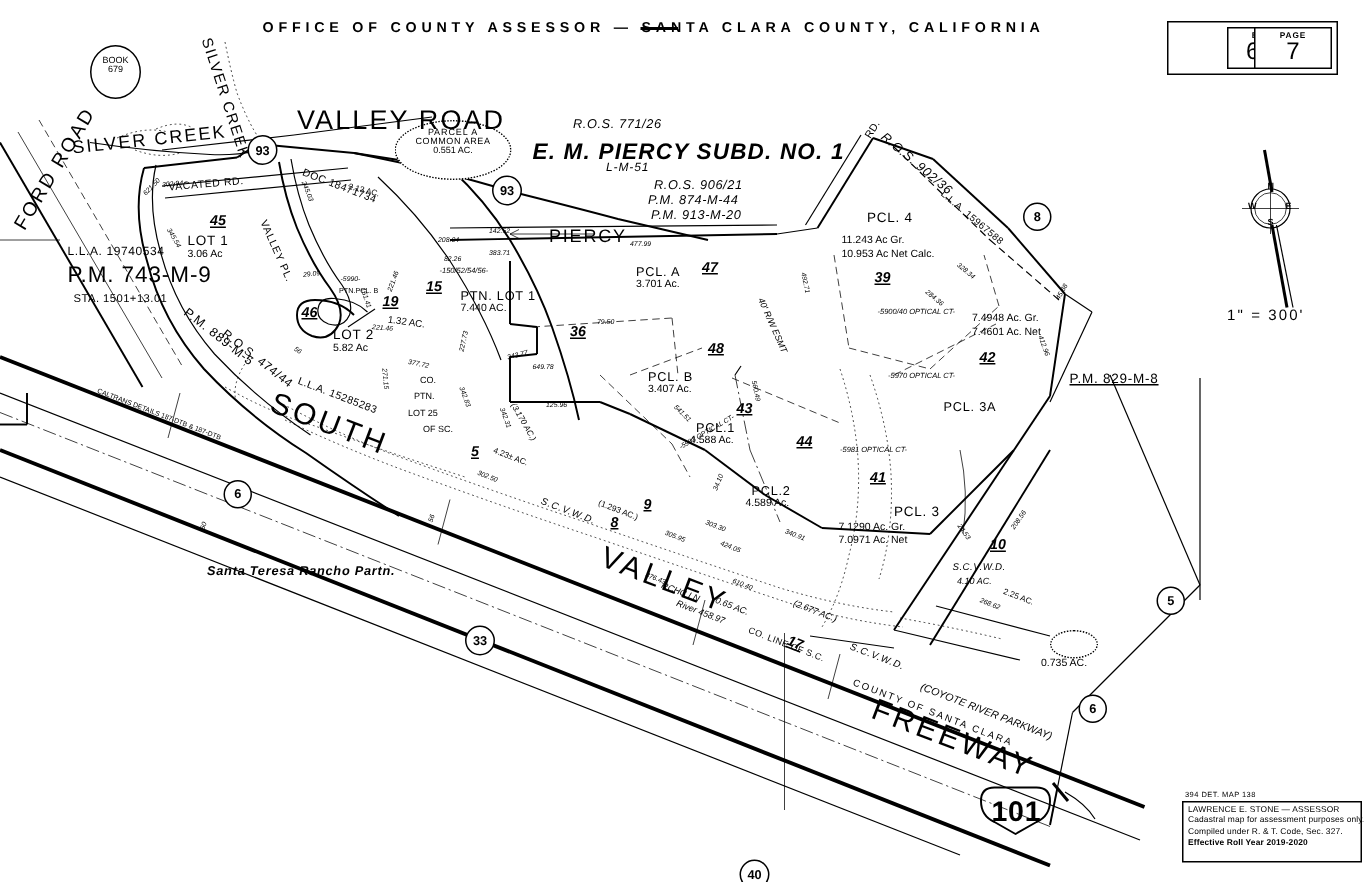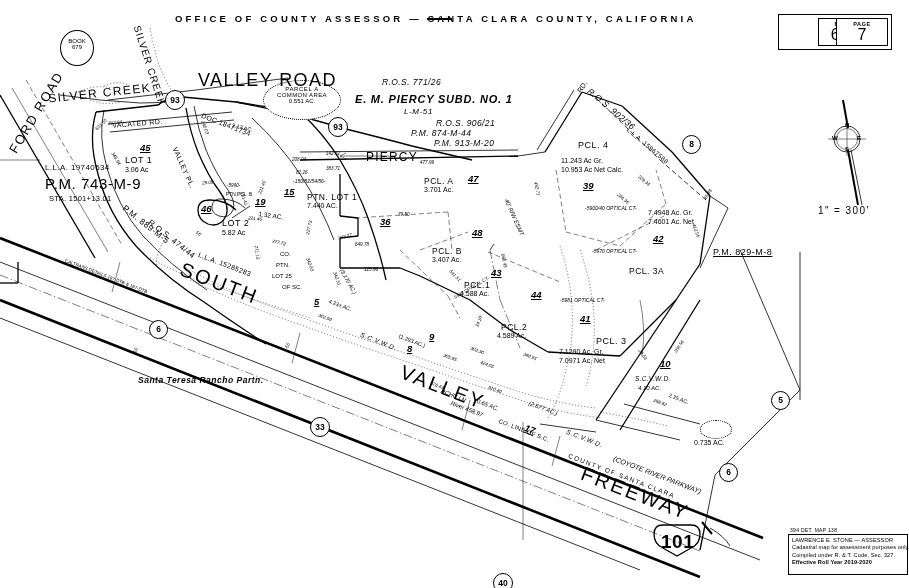--- a/index.html
+++ b/index.html
@@ -7,21 +7,21 @@
        font-family:"Liberation Sans",sans-serif;color:#000;}
   #map{position:absolute;left:0;top:0;width:909px;height:588px;}
   .abs{position:absolute;white-space:nowrap;}
   .hdr{font-size:9.5px;letter-spacing:3.2px;font-weight:600;}
   .bpbox{position:absolute;border:1.4px solid #000;background:#fff;}
   .bpcell{position:absolute;border:1.2px solid #000;text-align:center;background:#fff;}
   .bplab{font-size:5.5px;letter-spacing:.6px;margin-top:2px;font-weight:600;}
   .bpnum{font-size:16px;font-weight:400;line-height:15px;font-family:"Liberation Sans",sans-serif;}
   .rdname{font-size:18px;letter-spacing:1.4px;font-weight:400;font-family:"Liberation Sans",sans-serif;}
   .bigrd{font-size:20px;letter-spacing:2.5px;}
-  .subname{font-size:11px;letter-spacing:.8px;font-style:italic;font-weight:600;}
+  .subname{font-size:15px;letter-spacing:.8px;font-style:italic;font-weight:600;}
   .ros{font-size:8.5px;font-style:italic;letter-spacing:.4px;}
   .pcl{font-size:8px;letter-spacing:.5px;}
   .pnum{font-size:9.5px;font-style:italic;font-weight:700;text-decoration:underline;}
   .ac{font-size:7px;}
   .tiny{font-size:5px;}
   .tiny6{font-size:6px;}
   .dim{font-size:4.6px;font-style:italic;}
   .circ{position:absolute;border:1.1px solid #000;border-radius:50%;
         text-align:center;font-size:8.5px;font-weight:600;background:#fff;}
   .ellip{position:absolute;border:1px dotted #000;border-radius:50%;background:#fff;
@@ -215,21 +215,21 @@
 <div class="abs rdname bigrd" style="left:578px;top:482px;transform:rotate(21deg);">FREEWAY</div>
 <div class="abs rot" style="left:178px;top:146px;font-size:7px;transform:rotate(66deg);letter-spacing:.6px;">VALLEY PL.</div>
 <div class="abs rot" style="left:112px;top:122px;font-size:7px;transform:rotate(-5deg);letter-spacing:.4px;">VACATED RD.</div>
 <div class="abs rot" style="left:576px;top:90px;font-size:7px;transform:rotate(-58deg);">RD.</div>
 
 <div class="abs subname" style="left:355px;top:93px;">E. M. PIERCY SUBD. NO. 1</div>
 <div class="abs" style="left:404px;top:107px;font-size:8px;font-style:italic;letter-spacing:.6px;">L-M-51</div>
 
 <div class="abs ros" style="left:382px;top:77px;">R.O.S. 771/26</div>
 <div class="abs ros" style="left:436px;top:118px;">R.O.S. 906/21</div>
-<div class="abs ros" style="left:411px;top:128px;">P.M. 874-M-44</div>
+<div class="abs ros" style="left:432px;top:128px;">P.M. 874-M-44</div>
 <div class="abs ros" style="left:434px;top:138px;">P.M. 913-M-20</div>
 <div class="abs ros rot" style="left:592px;top:86px;transform:rotate(40deg);">R.O.S. 902/36</div>
 <div class="abs rot" style="left:630px;top:126px;font-size:6.5px;transform:rotate(40deg);letter-spacing:.3px;">L.L.A. 15967588</div>
 <div class="abs pcl" style="left:713px;top:247px;font-size:9px;text-decoration:underline;">P.M. 829-M-8</div>
 <div class="abs" style="left:45px;top:163px;font-size:8px;letter-spacing:.4px;">L.L.A. 19740534</div>
 <div class="abs" style="left:45px;top:175px;font-size:15px;letter-spacing:.6px;">P.M. 743-M-9</div>
 <div class="abs" style="left:49px;top:194px;font-size:7.5px;letter-spacing:.3px;">STA. 1501+13.01</div>
 <div class="abs rot" style="left:127px;top:203px;font-size:8.5px;transform:rotate(38deg);letter-spacing:.5px;">P.M. 889-M-5</div>
 <div class="abs rot" style="left:152px;top:218px;font-size:8px;transform:rotate(38deg);letter-spacing:.5px;">R.O.S. 474/44</div>
 <div class="abs rot" style="left:200px;top:251px;font-size:7px;transform:rotate(21deg);letter-spacing:.3px;">L.L.A. 15285283</div>

